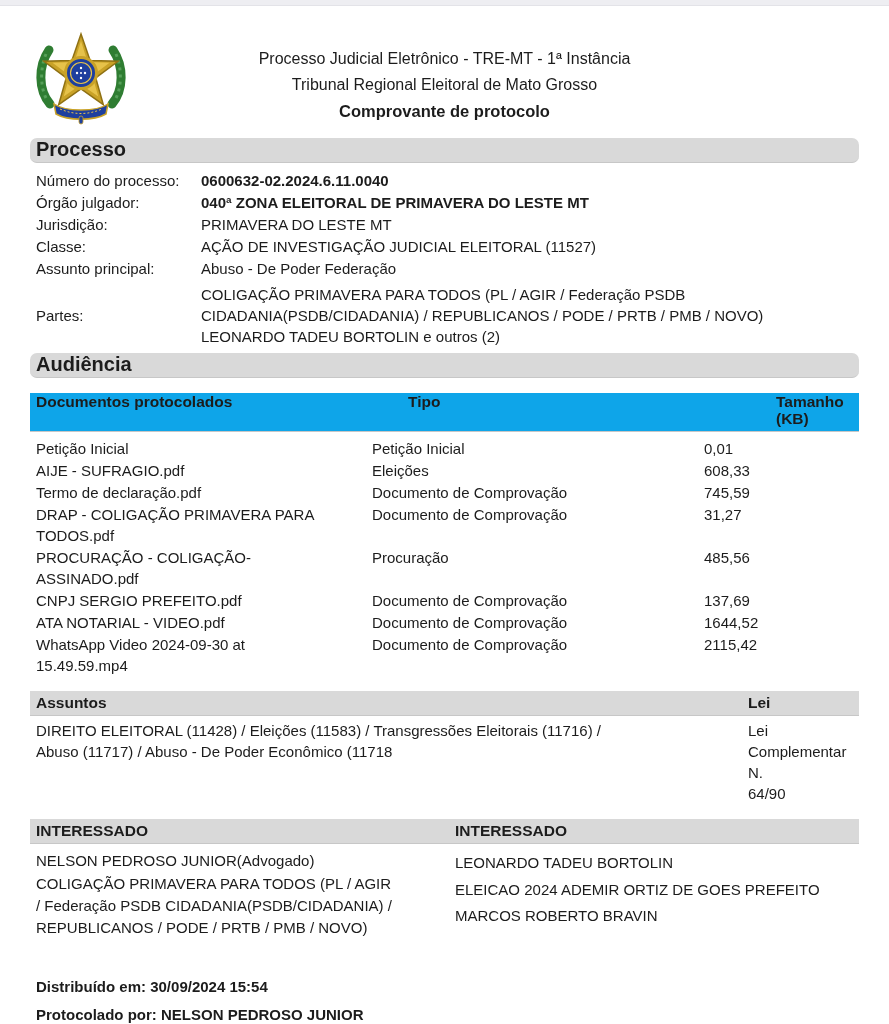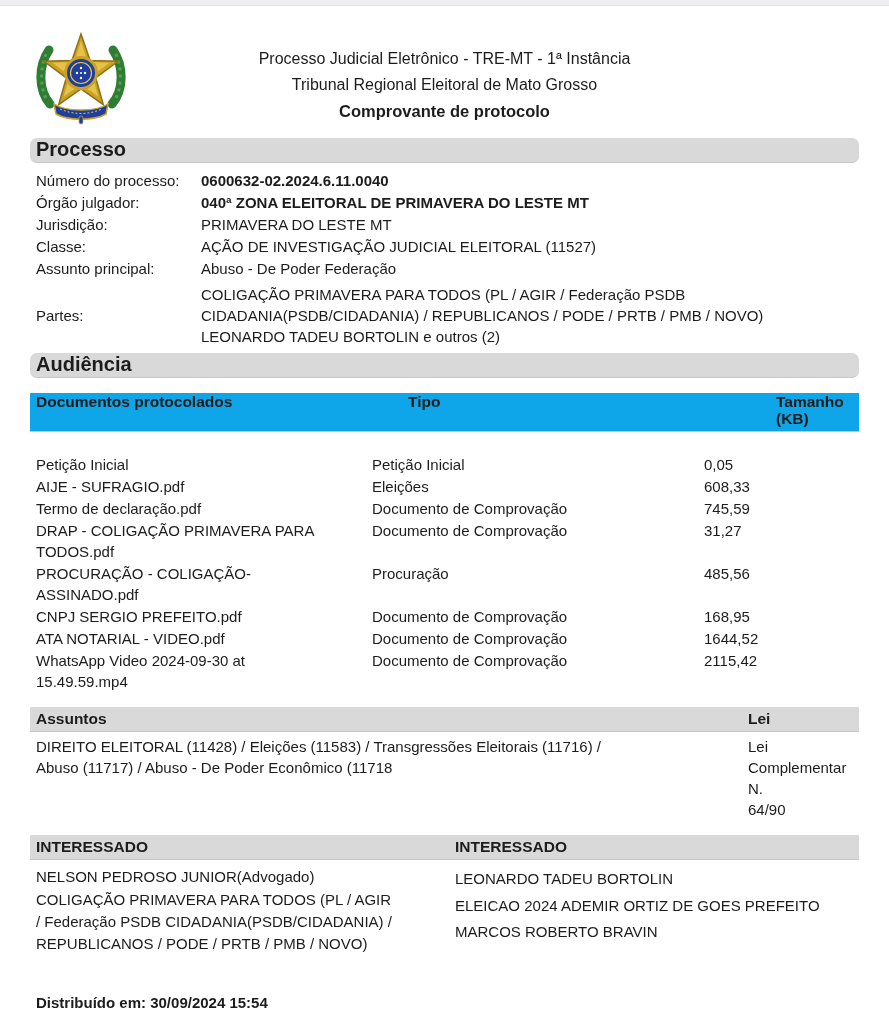--- a/index.html
+++ b/index.html
@@ -46,21 +46,21 @@
   .pre { white-space: pre-line; }
   .partes-val { line-height: 21px; max-width: 600px; }
 
   .section-gap { height: 6px; }
   .section-gap-lg { height: 15px; }
 
   
   .doc-grid { display: grid; grid-template-columns: 336px 332px 1fr; }
   .doc-grid .cell { padding: 0 6px; }
   .doc-head { background: #0ea5e9; border-bottom: 1px solid #c7c7c7; font-weight: bold; font-size: 15.5px; padding-bottom: 4px; line-height: 17px; gap: 36px; }
-  .doc-body { padding-top: 21px; }
+  .doc-body { padding-top: 5px; }
   .doc-row { font-size: 15px; line-height: 21px; padding: 0; }
   .doc-row .cell { padding-top: 0.5px; padding-bottom: 0.5px; }
 
   
   .ass-grid { display: grid; grid-template-columns: 668px 1fr; gap: 44px; }
   .ass-grid .cell { padding: 0 6px; }
   .ass-head { background: #d9d9d9; border-bottom: 1px solid #c7c7c7; font-weight: bold; font-size: 15.5px; padding-top: 3px; padding-bottom: 4px; line-height: 17px; }
   .ass-body { font-size: 15px; line-height: 21px; padding-top: 4px; }
 
   
@@ -156,21 +156,21 @@
   <div class="doc-grid doc-head">
     <span class="cell">Documentos protocolados</span>
     <span class="cell">Tipo</span>
     <span class="cell">Tamanho (KB)</span>
   </div>
 
   <div class="doc-body">
     <div class="doc-grid doc-row">
       <span class="cell pre">Petição Inicial</span>
       <span class="cell">Petição Inicial</span>
-      <span class="cell">0,05</span>
+      <span class="cell">0,01</span>
     </div>
     <div class="doc-grid doc-row">
       <span class="cell pre">AIJE - SUFRAGIO.pdf</span>
       <span class="cell">Eleições</span>
       <span class="cell">608,33</span>
     </div>
     <div class="doc-grid doc-row">
       <span class="cell pre">Termo de declaração.pdf</span>
       <span class="cell">Documento de Comprovação</span>
       <span class="cell">745,59</span>
@@ -183,21 +183,21 @@
     </div>
     <div class="doc-grid doc-row">
       <span class="cell pre">PROCURAÇÃO - COLIGAÇÃO-
 ASSINADO.pdf</span>
       <span class="cell">Procuração</span>
       <span class="cell">485,56</span>
     </div>
     <div class="doc-grid doc-row">
       <span class="cell pre">CNPJ SERGIO PREFEITO.pdf</span>
       <span class="cell">Documento de Comprovação</span>
-      <span class="cell">168,95</span>
+      <span class="cell">137,69</span>
     </div>
     <div class="doc-grid doc-row">
       <span class="cell pre">ATA NOTARIAL - VIDEO.pdf</span>
       <span class="cell">Documento de Comprovação</span>
       <span class="cell">1644,52</span>
     </div>
     <div class="doc-grid doc-row">
       <span class="cell pre">WhatsApp Video 2024-09-30 at
 15.49.59.mp4</span>
       <span class="cell">Documento de Comprovação</span>

